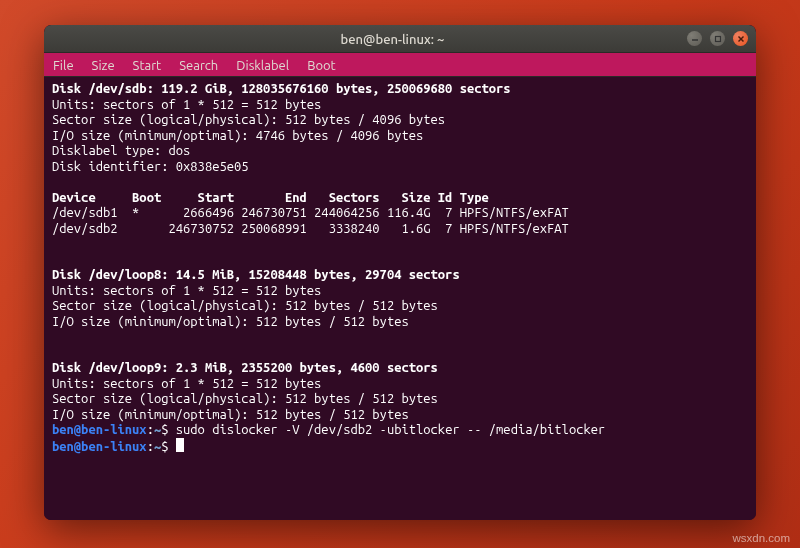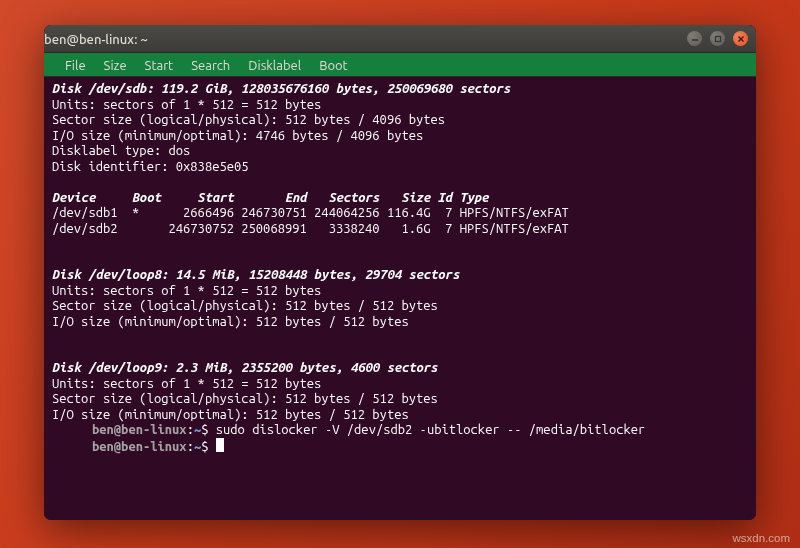--- a/index.html
+++ b/index.html
@@ -30,21 +30,21 @@
     display: flex;
     align-items: center;
     position: relative;
     border-top-left-radius: 7px;
     border-top-right-radius: 7px;
     border-bottom: 1px solid #2a2a26;
   }
   .title {
     position: absolute;
     left: 0; right: 15px;
-    text-align: left;
+    text-align: center;
     color: #dfdbd2;
     font-size: 13px;
     font-weight: 500;
   }
   .win-controls {
     position: absolute;
     right: 8px;
     display: flex;
     gap: 8px;
     align-items: center;
@@ -57,46 +57,46 @@
     align-items: center;
     justify-content: center;
     font-size: 10px;
     color: #3a3a36;
   }
   .btn-min { background: radial-gradient(circle at 30% 30%, #7f7d75, #5d5b55); }
   .btn-max { background: radial-gradient(circle at 30% 30%, #7f7d75, #5d5b55); }
   .btn-close { background: radial-gradient(circle at 30% 30%, #f08060, #e95420); }
   .menubar {
     height: 24px;
-    background: #15803d;
+    background: #be185d;
     display: flex;
     align-items: center;
-    padding: 0 12px;
+    padding: 0 0;
     gap: 0;
     border-bottom: 1px solid #2a2a26;
   }
   .menu-item {
     color: #dfdbd2;
     font-size: 13px;
     padding: 3px 9px;
     cursor: default;
   }
   .terminal {
     flex: 1;
     background: #300a24;
     padding: 4px 8px;
     font-family: "Ubuntu Mono", "Liberation Mono", "Courier New", monospace;
     font-size: 13px;
     line-height: 15.5px;
     color: #ffffff;
     white-space: pre;
     overflow: hidden;
   }
-  .bold { font-weight: bold; font-style: italic; }
-  .prompt-user { color: #a3a3a3; font-weight: bold; margin-left: 40px; }
+  .bold { font-weight: bold; }
+  .prompt-user { color: #3b82f6; font-weight: bold; }
   .prompt-path { color: #729fcf; font-weight: bold; }
   .cursor {
     display: inline-block;
     width: 8px;
     height: 14px;
     background: #ffffff;
     vertical-align: text-bottom;
     margin-bottom: 1px;
   }
   .watermark {

